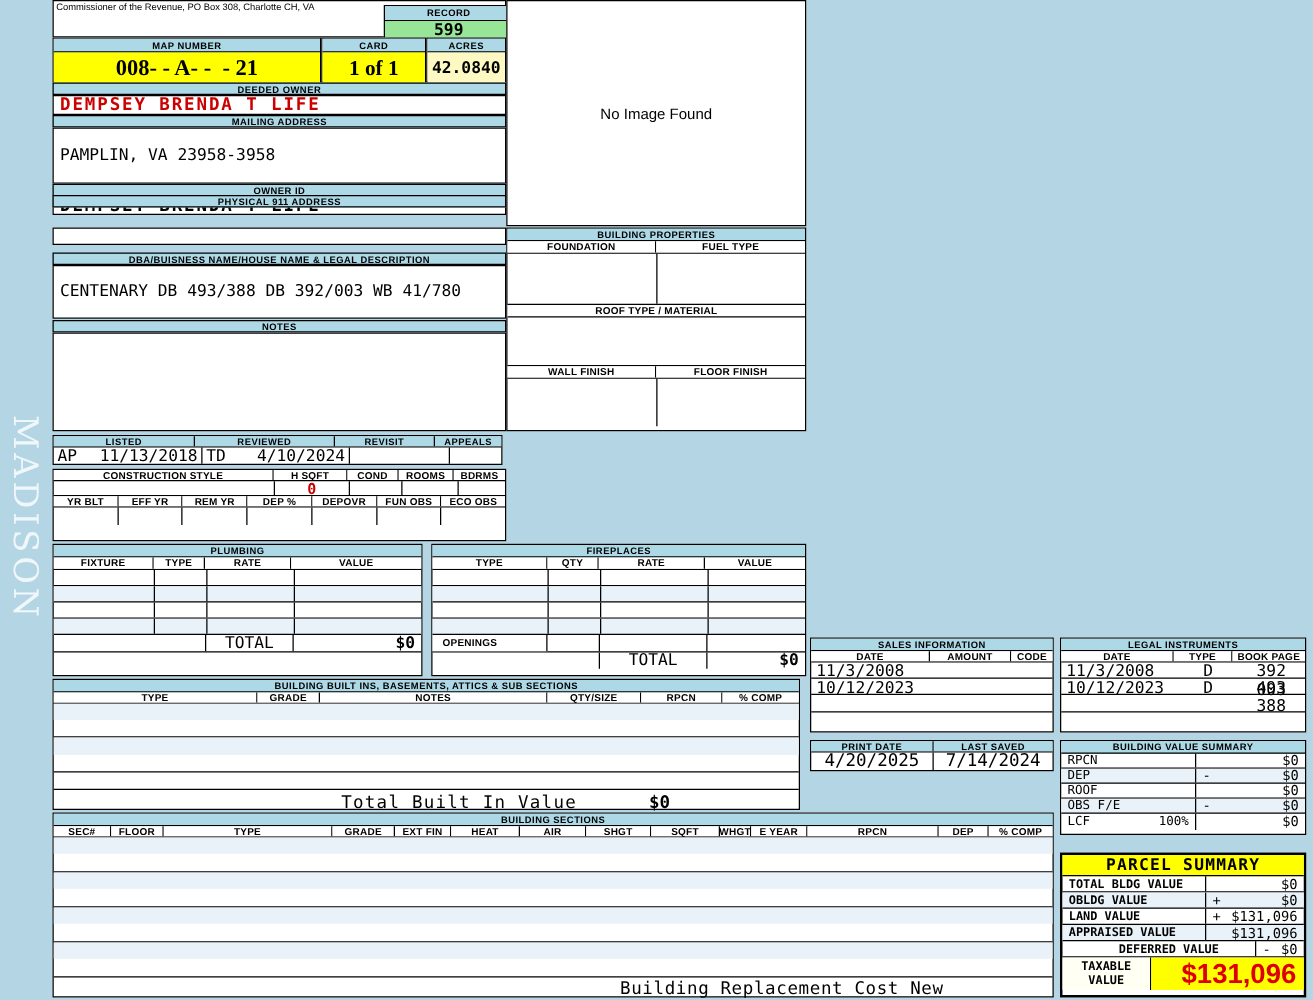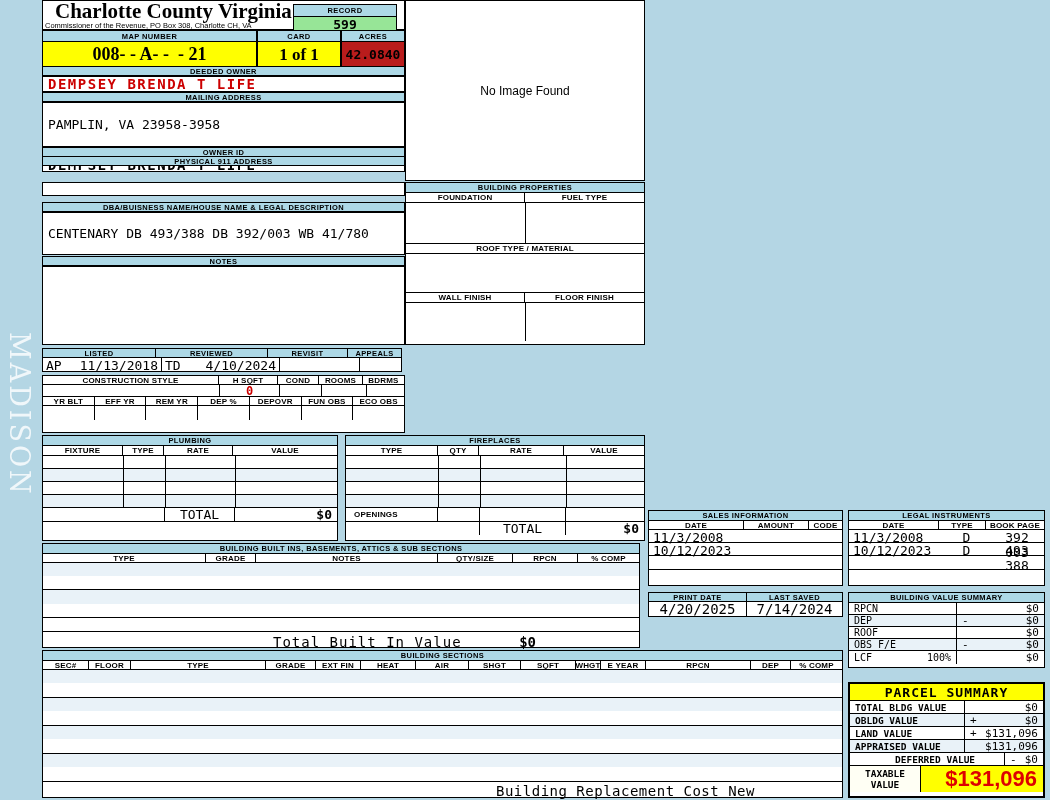--- a/index.html
+++ b/index.html
@@ -20,40 +20,39 @@
   .redval{color:#c00;font-weight:bold;}
 </style>
 </head>
 <body>
 
 <div id="page">
 
   <div class="abs watermark" style="left:4px;top:332px;">MADISON</div>
 
   <div class="abs box" style="left:42px;top:0;width:363px;height:30px;">
-    <div style="font:bold 21px 'Liberation Serif',serif;margin:0 0 0 12px;line-height:20px;">Charlotte County Virginia</div>
     <div style="font:7.5px 'Liberation Sans',sans-serif;margin-left:2px;">Commissioner of the Revenue, PO Box 308, Charlotte CH, VA</div>
   </div>
 
-  <div class="abs" style="left:293px;top:4px;width:104px;height:26px;border:1px solid #000;background:#fff;">
+  <div class="abs" style="left:307px;top:4px;width:104px;height:26px;border:1px solid #000;background:#fff;">
     <div class="bar" style="height:11px;">RECORD</div>
     <div class="mono" style="height:14px;background:#97e597;font-weight:bold;font-size:13px;display:flex;align-items:center;justify-content:center;">599</div>
   </div>
 
   <div class="abs box" style="left:42px;top:30px;width:215px;height:36px;">
     <div class="bar" style="height:10px;">MAP NUMBER</div>
     <div style="height:25px;background:#ffff00;display:flex;align-items:center;justify-content:center;font:bold 18px 'Liberation Serif',serif;white-space:pre;">008- - A- -  - 21</div>
   </div>
   <div class="abs box" style="left:257px;top:30px;width:84px;height:36px;">
     <div class="bar" style="height:10px;">CARD</div>
     <div style="height:25px;background:#ffff00;display:flex;align-items:center;justify-content:center;font:bold 17px 'Liberation Serif',serif;">1 of 1</div>
   </div>
   <div class="abs box" style="left:341px;top:30px;width:64px;height:36px;">
     <div class="bar" style="height:10px;">ACRES</div>
-    <div class="mono" style="height:25px;background:#b91c1c;display:flex;align-items:center;justify-content:center;font-weight:bold;font-size:13px;">42.0840</div>
+    <div class="mono" style="height:25px;background:#fef9c3;display:flex;align-items:center;justify-content:center;font-weight:bold;font-size:13px;">42.0840</div>
   </div>
 
   <div class="abs bar2" style="left:42px;top:66px;width:363px;height:10px;">DEEDED OWNER</div>
   <div class="abs box mono cellpad" style="left:42px;top:76px;width:363px;height:16px;color:#c00;font-weight:bold;font-size:14px;letter-spacing:1.5px;">DEMPSEY BRENDA T LIFE</div>
 
   <div class="abs bar2" style="left:42px;top:92px;width:363px;height:10px;">MAILING ADDRESS</div>
   <div class="abs box" style="left:42px;top:102px;width:363px;height:45px;">
     <div class="mono" style="font-size:13px;padding:14px 0 0 5px;">PAMPLIN, VA 23958-3958</div>
   </div>
 

